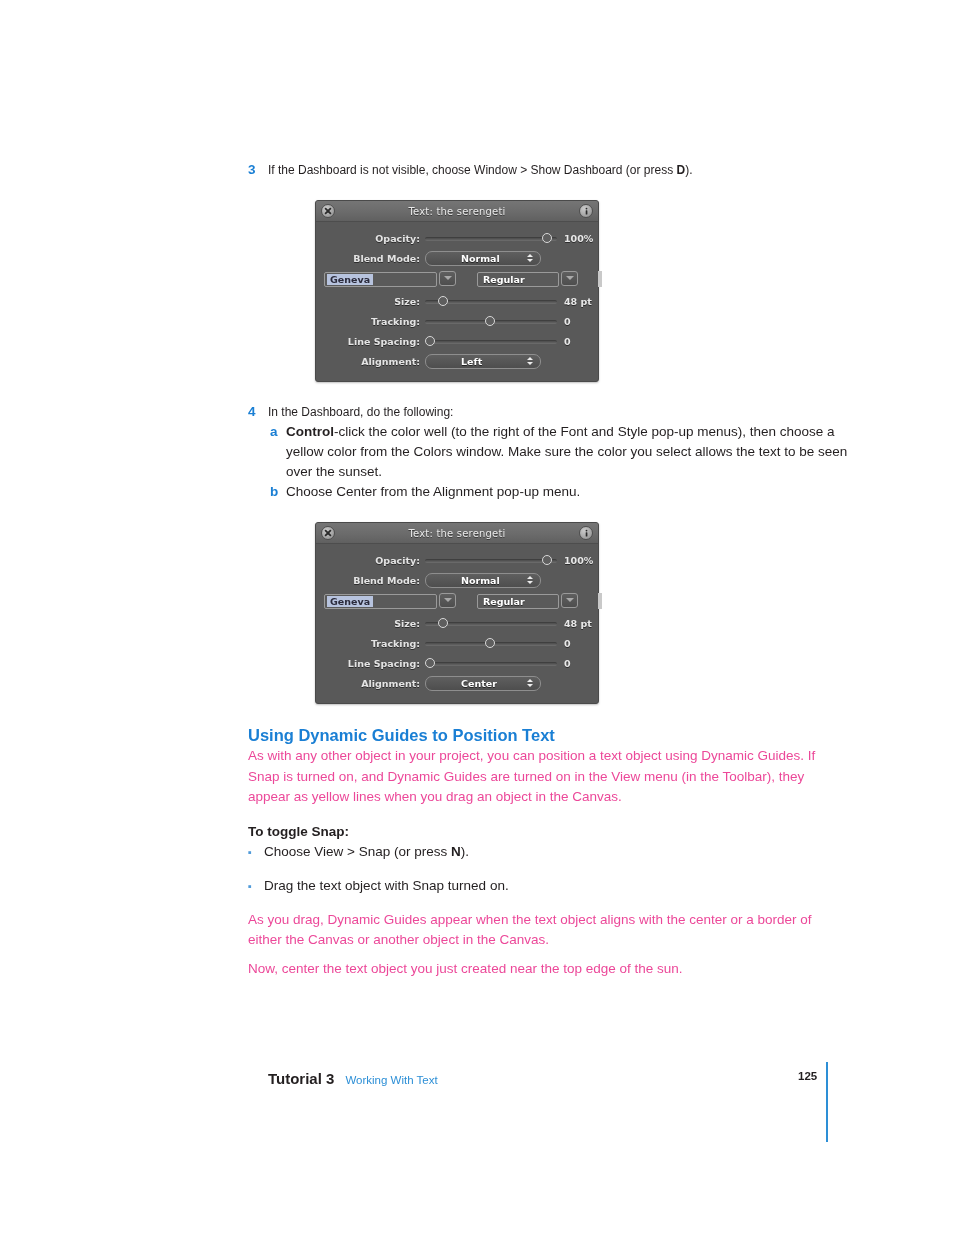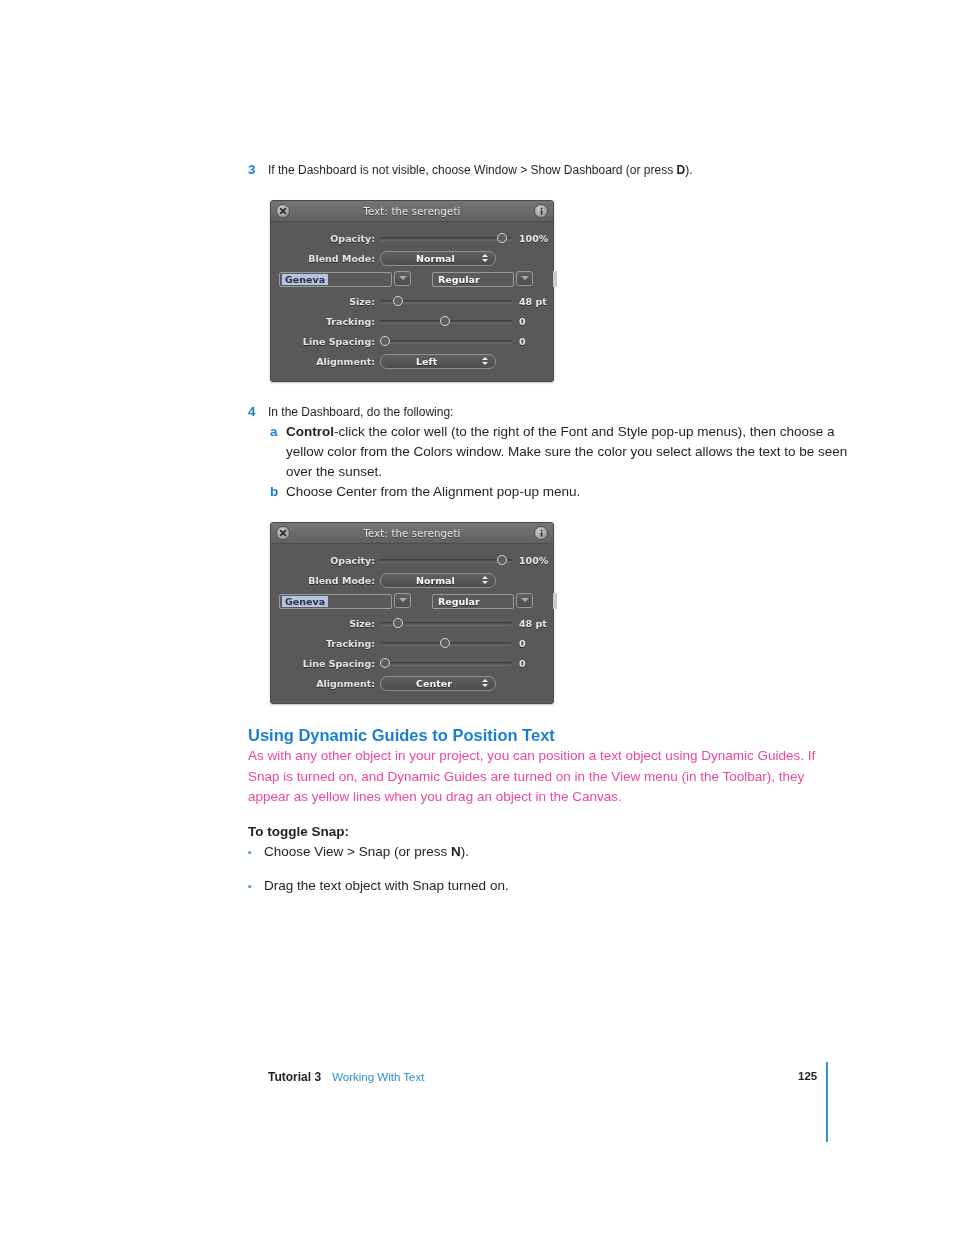--- a/index.html
+++ b/index.html
@@ -117,20 +117,21 @@
 
   
   .dash {
     width: 282px;
     background: #595959;
     border: 1px solid #4a4a4a;
     border-radius: 3px;
     box-shadow: 0 1px 2px rgba(0,0,0,0.25);
     font-family: "DejaVu Sans", sans-serif;
     position: relative;
+    margin-left: 45px;
   }
   .dash-titlebar {
     height: 20px;
     background: linear-gradient(to bottom, #757575 0%, #6b6b6b 55%, #606060 100%);
     border-bottom: 1px solid #4d4d4d;
     border-radius: 2px 2px 0 0;
     display: flex;
     align-items: center;
     justify-content: center;
     position: relative;
@@ -319,21 +320,21 @@
   
   .footer {
     position: absolute;
     left: 268px;
     top: 1070px;
     width: 580px;
     display: flex;
     align-items: baseline;
   }
   .footer-left {
-    font-size: 12px;
+    font-size: 15px;
     font-weight: bold;
     color: #231f20;
   }
   .footer-mid {
     font-size: 11.5px;
     color: #2d8fd6;
     margin-left: 11px;
   }
   .footer-rule {
     position: absolute;
@@ -600,23 +601,25 @@
 
     <div class="gap-md"></div>
 
     <div class="bullet-row">
       <div class="bullet-mark">▪</div>
       <div class="bullet-text">Drag the text object with Snap turned on.</div>
     </div>
 
     <div class="gap-md"></div>
 
+    <p class="body-para">As you drag, Dynamic Guides appear when the text object aligns with the center or a border of either the Canvas or another object in the Canvas.</p>
 
     <div class="gap-sm"></div>
 
+    <p class="body-para">Now, center the text object you just created near the top edge of the sun.</p>
 
   </div>
 
   <div class="footer">
     <span class="footer-left">Tutorial 3</span>
     <span class="footer-mid">Working With Text</span>
   </div>
   <div class="footer-rule"></div>
   <div class="footer-page">125</div>
 

